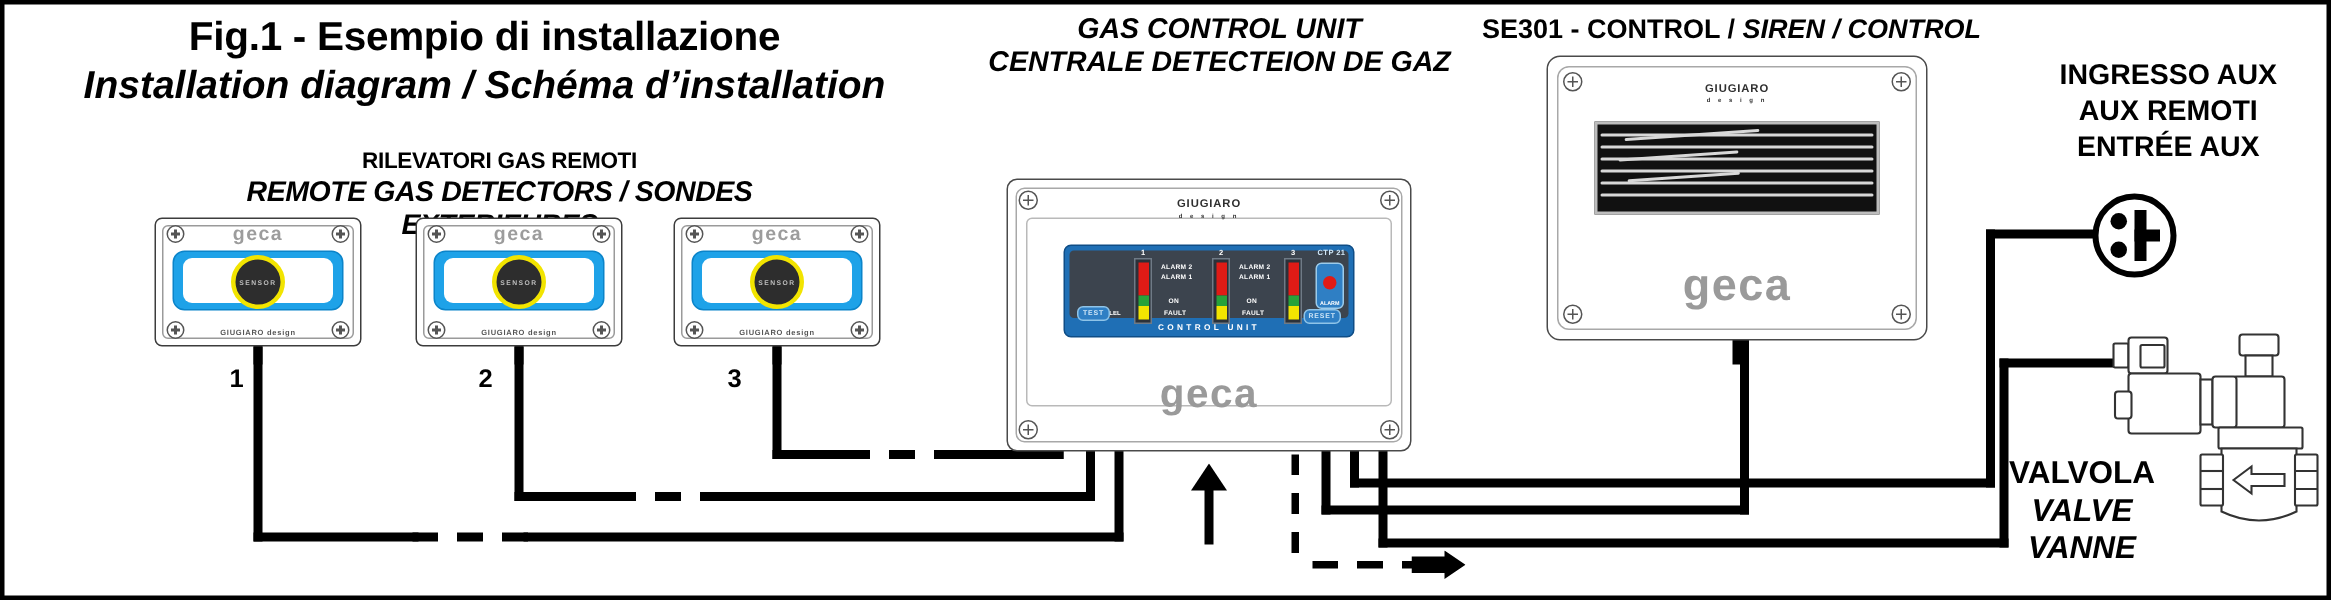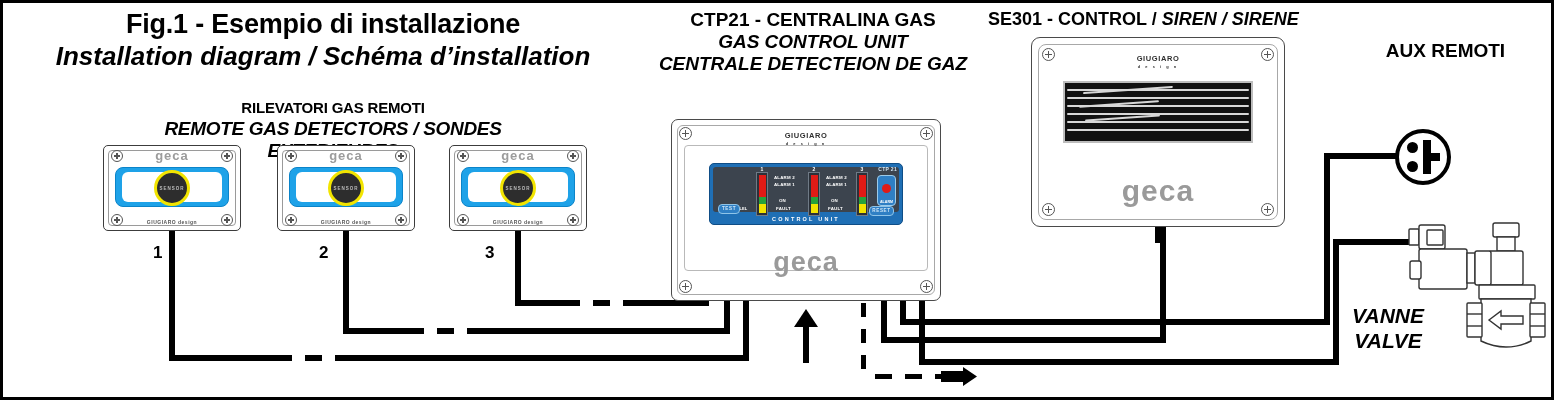--- a/index.html
+++ b/index.html
@@ -132,36 +132,38 @@
 
   <div class="abs ctr" id="title1">
     <span class="fig">Fig.1</span><span> - Esempio di installazione</span>
   </div>
   <div class="abs ctr" id="detHead1">RILEVATORI GAS REMOTI</div>
 
   <div class="abs ctr" id="title2">Installation diagram / Schéma d’installation</div>
   <div class="abs ctr" id="detHead2">REMOTE GAS DETECTORS / SONDES EXTERIEURES</div>
 
   <div class="abs ctr" id="cuHead">
-    <div class="t-bold">CTP21 - CENTRALINA GAS</div>
     <div class="t-ital">GAS CONTROL UNIT</div>
     <div class="t-ital">CENTRALE DETECTEION DE GAZ</div>
   </div>
 
   <div class="abs" id="sirHead">
-    <span class="t-bold">SE301 - CONTROL / </span><span class="t-ital">SIREN / SIRENE</span>
+    <span class="t-bold">SE301 - CONTROL / </span><span class="t-ital">SIREN / CONTROL</span>
   </div>
 
   <div class="abs ctr" id="auxHead">
+    <div>INGRESSO AUX</div>
     <div>AUX REMOTI</div>
+    <div>ENTRÉE AUX</div>
   </div>
 
   <div class="abs" id="valveHead">
+    <div class="t-bold">VALVOLA</div>
+    <div class="t-ital">VALVE</div>
     <div class="t-ital">VANNE</div>
-    <div class="t-ital">VALVE</div>
   </div>
 
 
   <div class="wire wv abs" style="left:166px;top:228px;height:130px;"></div>
   <div class="wire wh abs" style="left:166px;top:352px;width:110px;"></div>
   <div class="dashh abs" style="left:272px;top:352px;width:78px;"></div>
   <div class="wire wh abs" style="left:346px;top:352px;width:400px;"></div>
   <div class="wire wv abs" style="left:740px;top:296px;height:62px;"></div>
 
   <div class="wire wv abs" style="left:340px;top:228px;height:103px;"></div>

